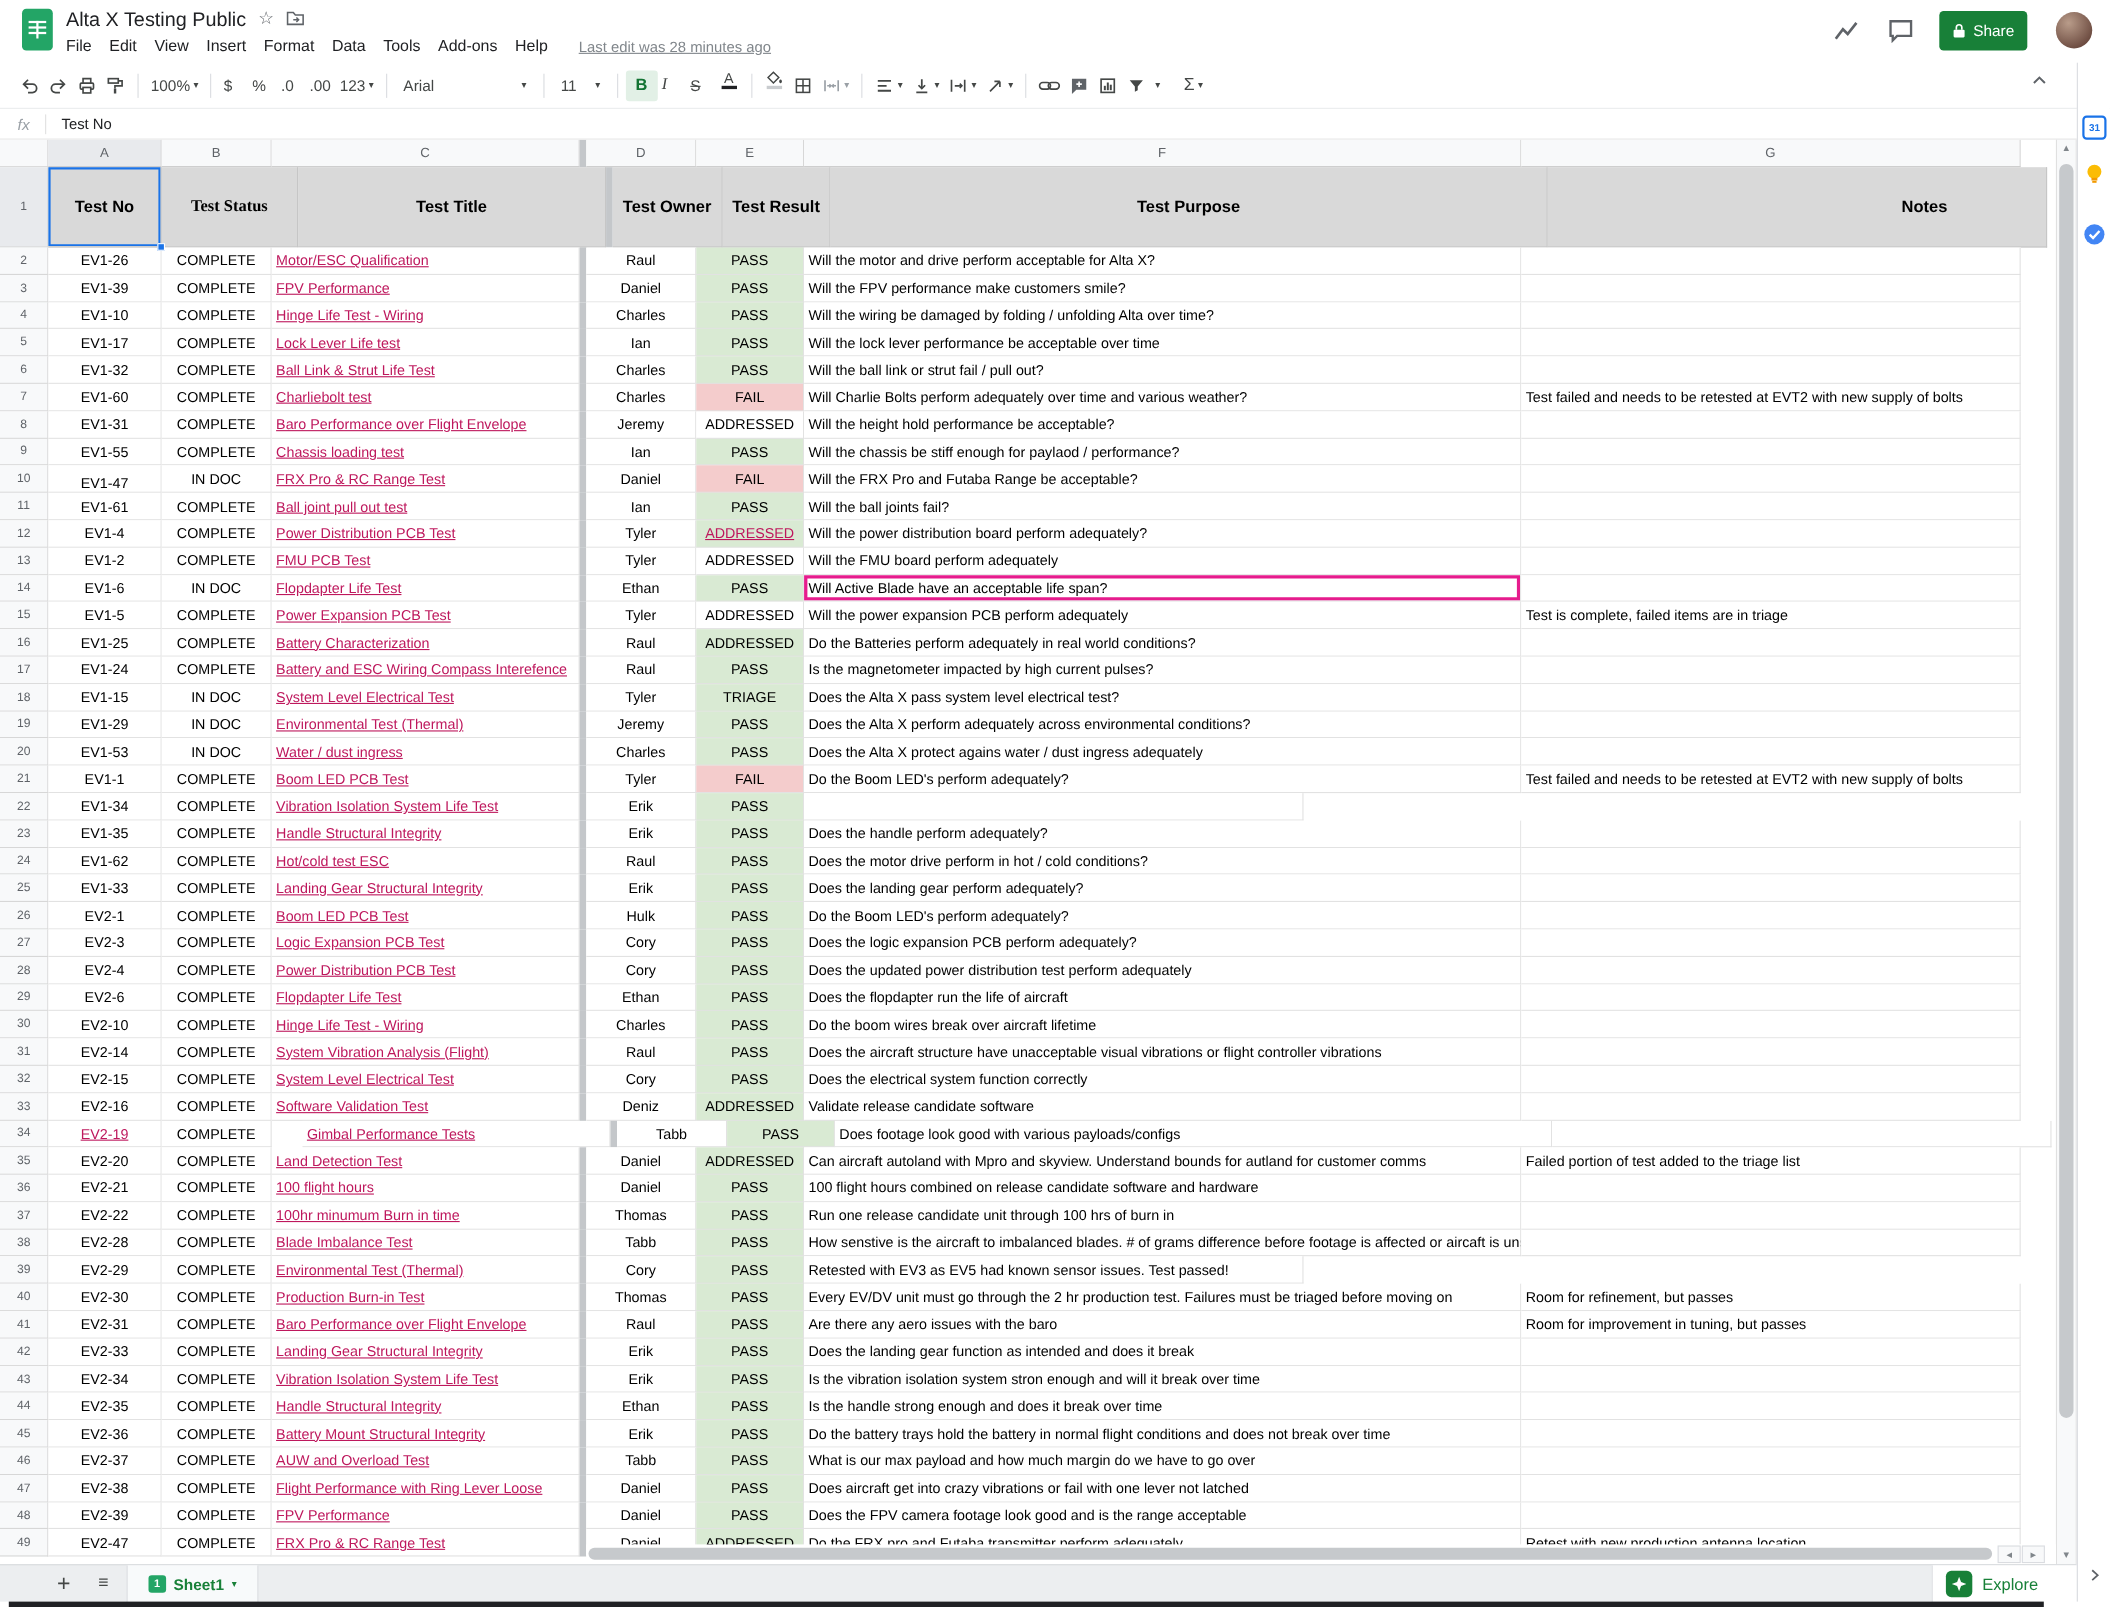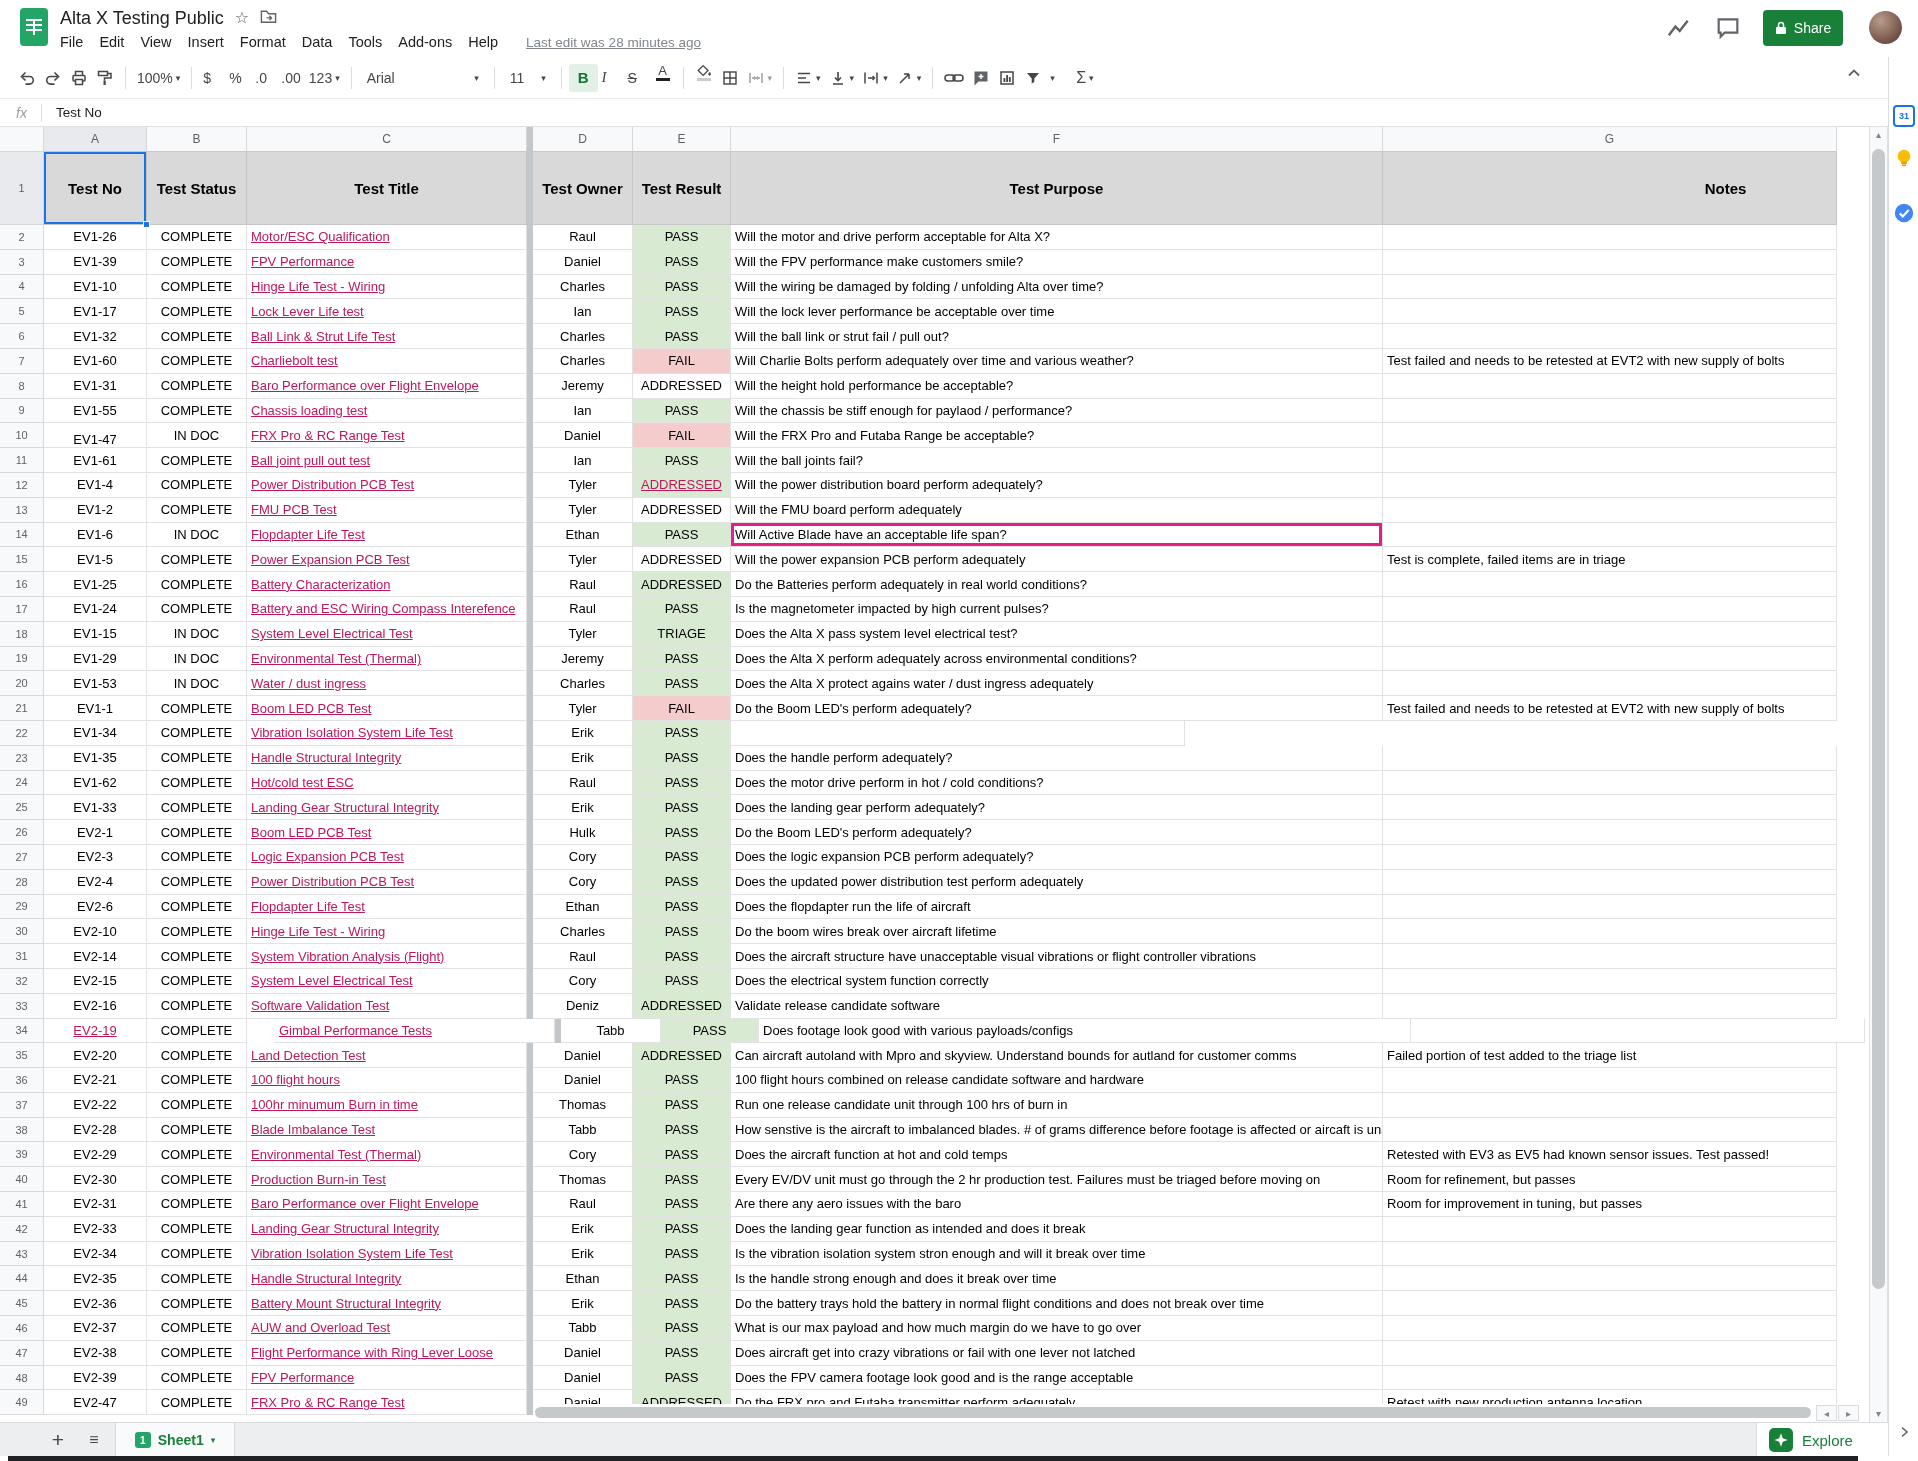--- a/index.html
+++ b/index.html
@@ -354,21 +354,21 @@
       </div>
     </div>
   <div class="gr" id="hrow">
       <div class="rn hl" style="width: 44px;">
         <span>1</span>
       </div>
       <div class="c selcell" style="width: 103px;">
         <span>Test No</span>
         <div class="fillhandle"></div>
       </div>
-      <div class="c" style="width: 100px;">
+      <div class="c" style="width: 124px; font-family: Liberation Serif, serif;">
         <span>Test Status</span>
       </div>
       <div class="c" style="width: 280px;">
         <span>Test Title</span>
       </div>
       <div class="freeze" style="width: 6px;"></div>
       <div class="c" style="width: 100px;">
         <span>Test Owner</span>
       </div>
       <div class="c" style="width: 98px;">
@@ -1324,23 +1324,20 @@
         </div>
         <div class="c lft" style="width: 280px;">
           <span class="cl">Environmental Test (Thermal)</span>
         </div>
         <div class="freeze" style="width: 6px;"></div>
         <div class="c ctr" style="width: 100px;">
           <span>Cory</span>
         </div>
         <div class="c ctr bg-g" style="width: 98px;">
           <span>PASS</span>
-        </div>
-        <div class="c lft" style="width: 652px;">
-          <span>Does the aircraft function at hot and cold temps</span>
         </div>
         <div class="c lft" style="width: 454px;">
           <span>Retested with EV3 as EV5 had known sensor issues. Test passed!</span>
         </div>
       </div>
       <div class="gr r">
         <div class="rn" style="width: 44px;">
           <span>40</span>
         </div>
         <div class="c ctr" style="width: 103px;">

